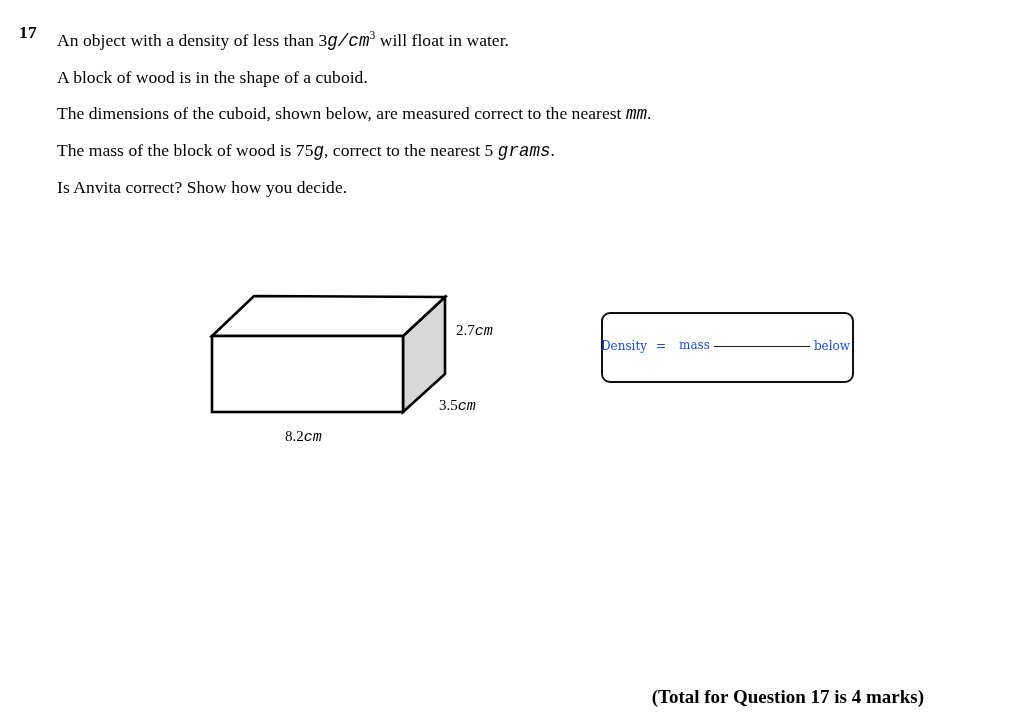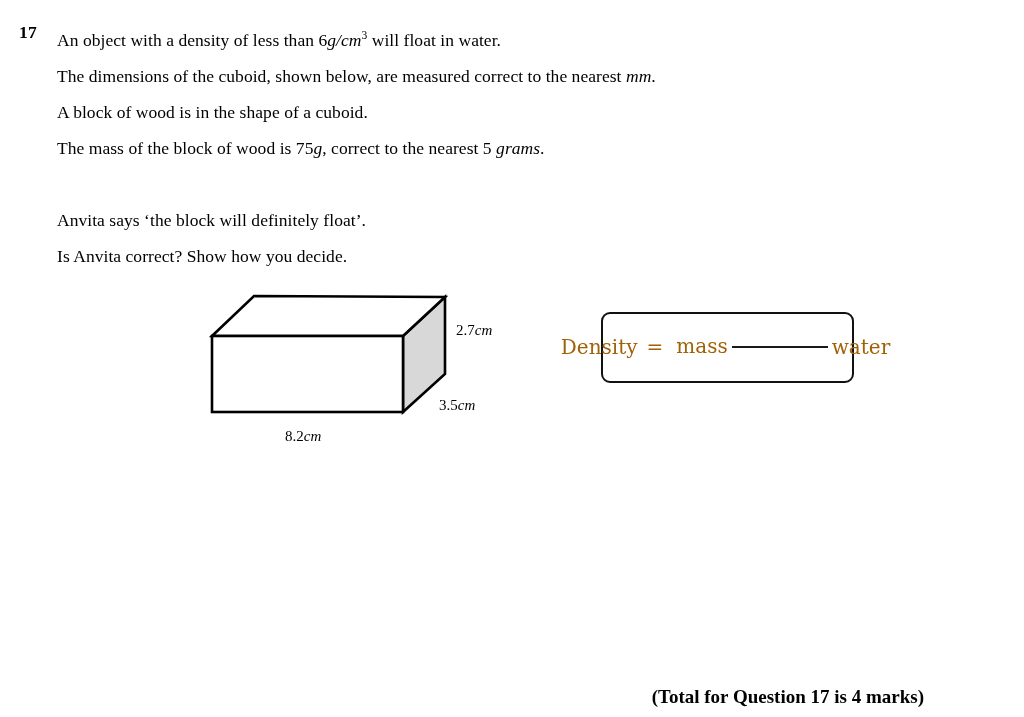--- a/index.html
+++ b/index.html
@@ -43,21 +43,21 @@
   }
   .stem-line {
     font-size: 17.5px;
     line-height: 36px;
     white-space: nowrap;
     letter-spacing: 0.05px;
   }
   .stem-line.spacer-before {
     margin-top: 36px;
   }
-  .it { font-style: italic; }
+  .it { font-style: italic; font-family: Liberation Mono, monospace; }
   .sup {
     font-size: 0.66em;
     vertical-align: super;
     line-height: 0;
   }
 
   
   .diagram {
     position: absolute;
     left: 190px;
@@ -85,25 +85,25 @@
     height: 71px;
     border: 2px solid #111111;
     border-radius: 9px;
     box-sizing: border-box;
     display: flex;
     align-items: center;
     justify-content: center;
   }
   .formula {
     display: flex;
-    align-items: flex-end;
+    align-items: flex-start;
     justify-content: center;
     font-family: "DejaVu Serif", "Liberation Serif", serif;
-    font-size: 20px;
-    color: #a16207;
+    font-size: 12px;
+    color: #1d4ed8;
     transform: translateY(-1px);
   }
   .formula-lhs { padding-right: 5px; }
   .formula-eq  { padding: 0 9px 0 4px; }
   .fraction {
     display: inline-flex;
     flex-direction: row;
     align-items: center;
     line-height: 1.12;
   }
@@ -128,33 +128,30 @@
 </style>
 </head>
 <body>
 
 <div class="page">
 
   <div class="q-number">17</div>
 
   <div class="stem">
     <div class="stem-line">
-      <span>An object with a density of less than 6</span><span class="it">g/cm</span><span class="sup">3</span><span> will float in water.</span>
+      <span>An object with a density of less than 3</span><span class="it">g/cm</span><span class="sup">3</span><span> will float in water.</span>
+    </div>
+    <div class="stem-line">
+      <span>A block of wood is in the shape of a cuboid.</span>
     </div>
     <div class="stem-line">
       <span>The dimensions of the cuboid, shown below, are measured correct to the nearest </span><span class="it">mm</span><span>.</span>
     </div>
     <div class="stem-line">
-      <span>A block of wood is in the shape of a cuboid.</span>
-    </div>
-    <div class="stem-line">
       <span>The mass of the block of wood is 75</span><span class="it">g</span><span>, correct to the nearest 5 </span><span class="it">grams</span><span>.</span>
-    </div>
-    <div class="stem-line spacer-before">
-      <span>Anvita says ‘the block will definitely float’.</span>
     </div>
     <div class="stem-line">
       <span>Is Anvita correct? Show how you decide.</span>
     </div>
   </div>
 
   <div class="diagram">
     <svg width="350" height="190" viewBox="0 0 350 190">
 
       <polygon points="213,58 255,19 255,96 213,134" fill="#d8d8d8" stroke="#000000" stroke-width="2.6" stroke-linejoin="miter"></polygon>
@@ -175,20 +172,20 @@
     </div>
   </div>
 
   <div class="formula-box">
     <div class="formula">
       <span class="formula-lhs">Density</span>
       <span class="formula-eq">=</span>
       <span class="fraction">
         <span class="frac-num">mass</span>
         <span class="frac-bar"></span>
-        <span class="frac-den">water</span>
+        <span class="frac-den">below</span>
       </span>
     </div>
   </div>
 
   <div class="footer">(Total for Question 17 is 4 marks)</div>
 
 </div>
 
 </body></html>

